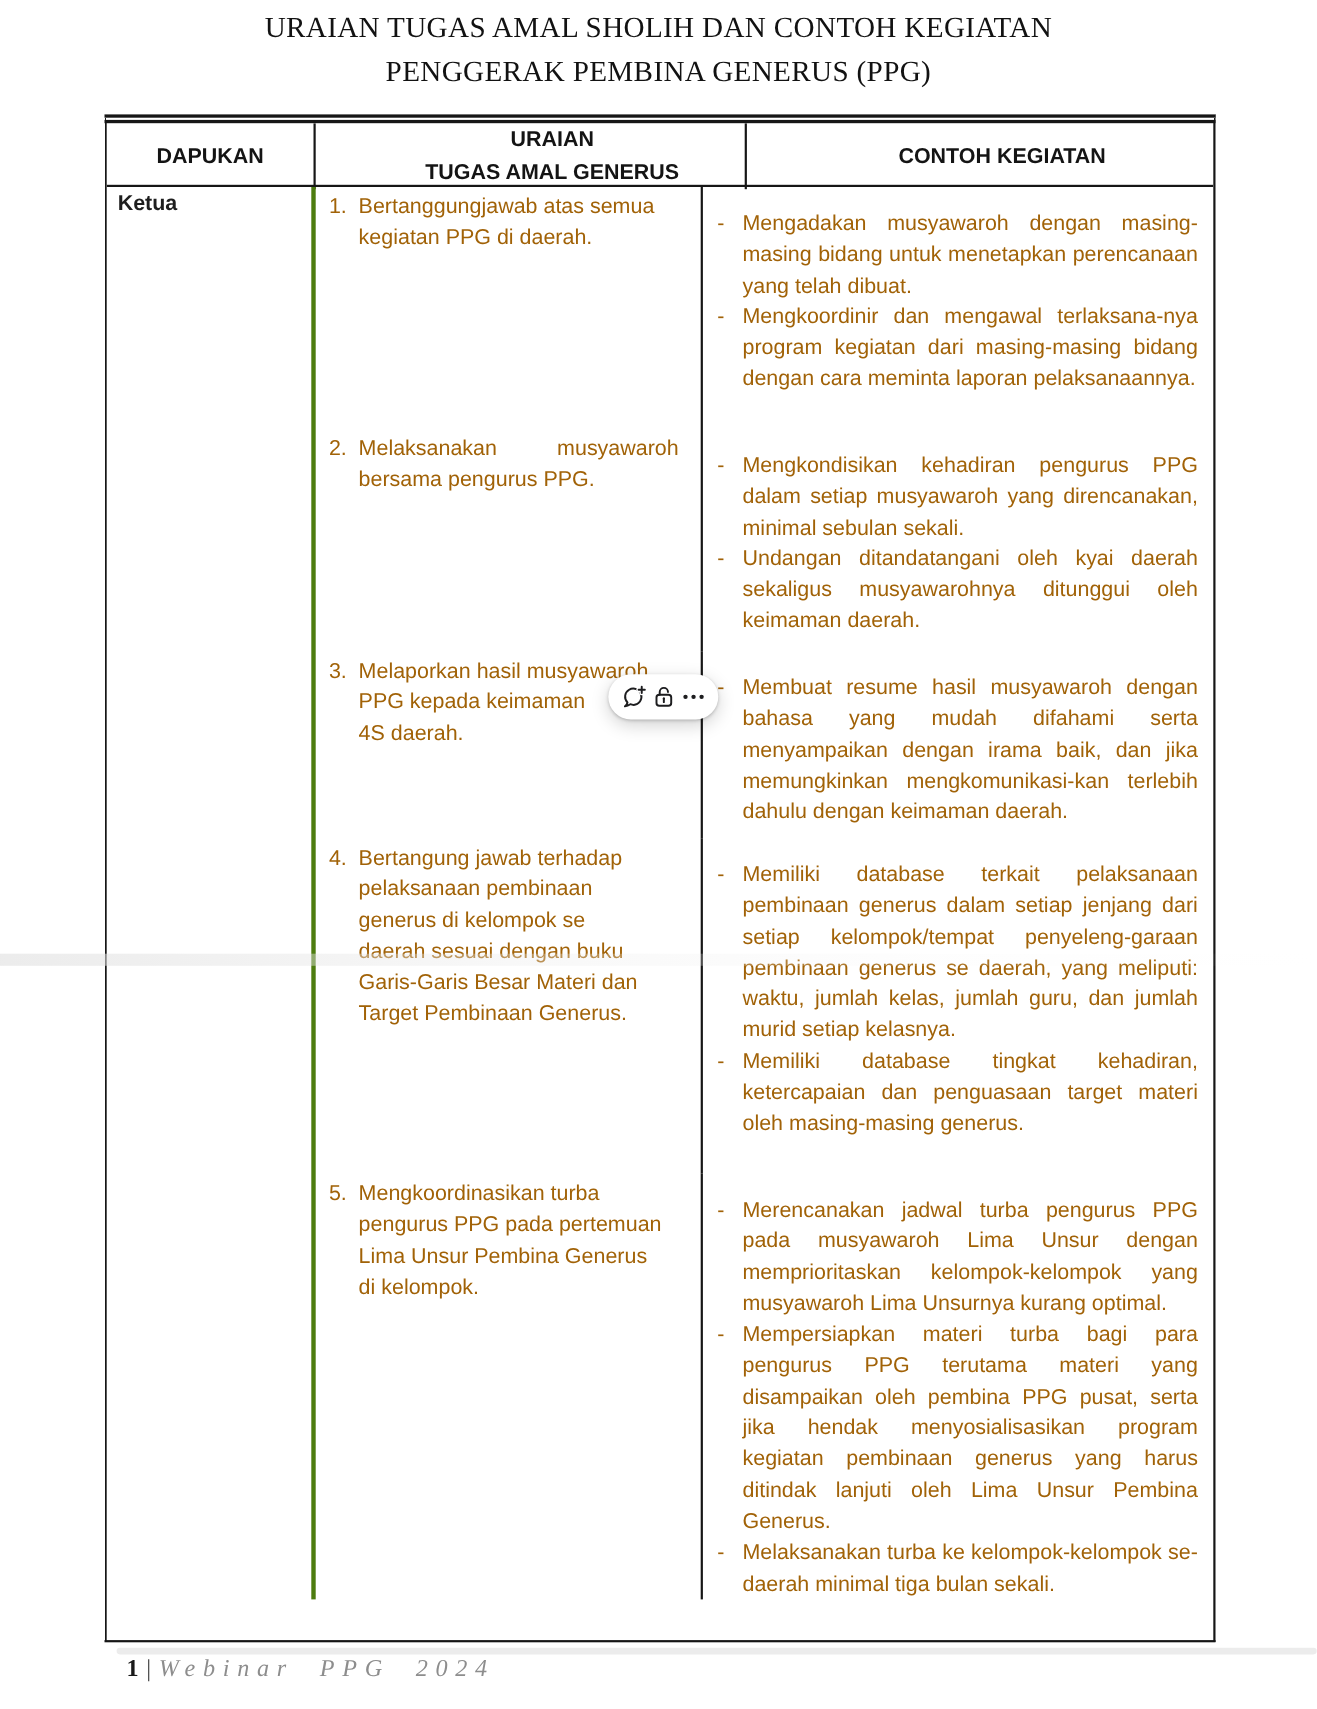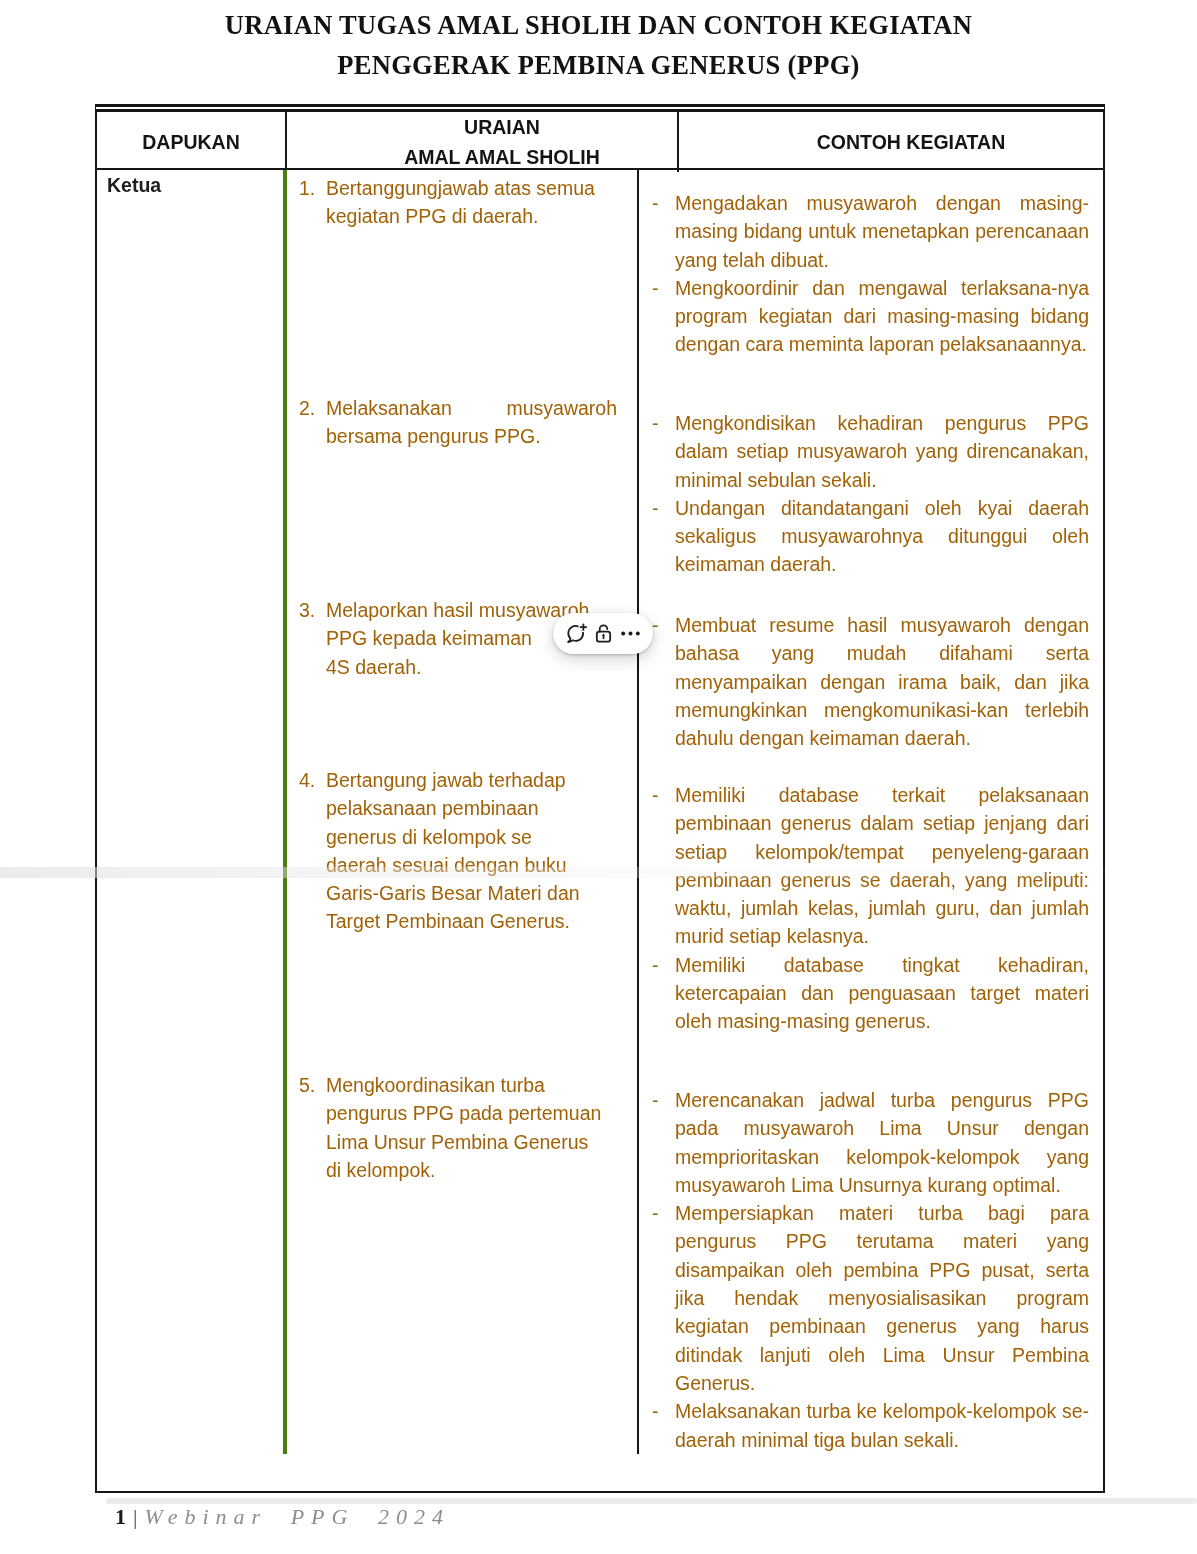--- a/index.html
+++ b/index.html
@@ -3,21 +3,21 @@
 <meta charset="utf-8">
 <style>
   html,body{margin:0;padding:0;}
   body{
     width:1197px;height:1554px;position:relative;background:#ffffff;
     font-family:"Liberation Sans",sans-serif;color:#1e1e1e;overflow:hidden;
   }
   
   .title-block{
     position:absolute;top:5px;left:0;width:1197px;text-align:center;
-    font-family:"Liberation Serif",serif;font-weight:bold;font-size:26.5px;
+    font-family:"Liberation Serif",serif;font-weight:normal;font-size:26.5px;
     line-height:40px;color:#121212;letter-spacing:.3px;
   }
   
   .doc-table{
     position:absolute;left:95px;top:104px;width:1010px;height:1389px;
     box-sizing:border-box;border:2px solid #161616;border-top:8px double #161616;
     overflow:hidden;background:#fff;
   }
   .header-row{
     display:grid;grid-template-columns:190px 352px 1fr;height:58px;
@@ -93,21 +93,21 @@
   <div>PENGGERAK PEMBINA GENERUS (PPG)</div>
 </div>
 
 <div class="doc-table">
   <div class="header-row">
     <div class="header-cell">
         <span>DAPUKAN</span>
       </div>
     <div class="header-cell">
         <span>URAIAN</span>
-        <span>AMAL AMAL SHOLIH</span>
+        <span>TUGAS AMAL GENERUS</span>
       </div>
     <div class="header-cell last">
         <span>CONTOH KEGIATAN</span>
       </div>
   </div>
   <div class="body-grid">
     <div class="role-cell"><span>Ketua</span></div>
 
     <div class="task-cell">
         <p class="para task-p"><span class="num">1.</span><span>Bertanggungjawab atas semua

